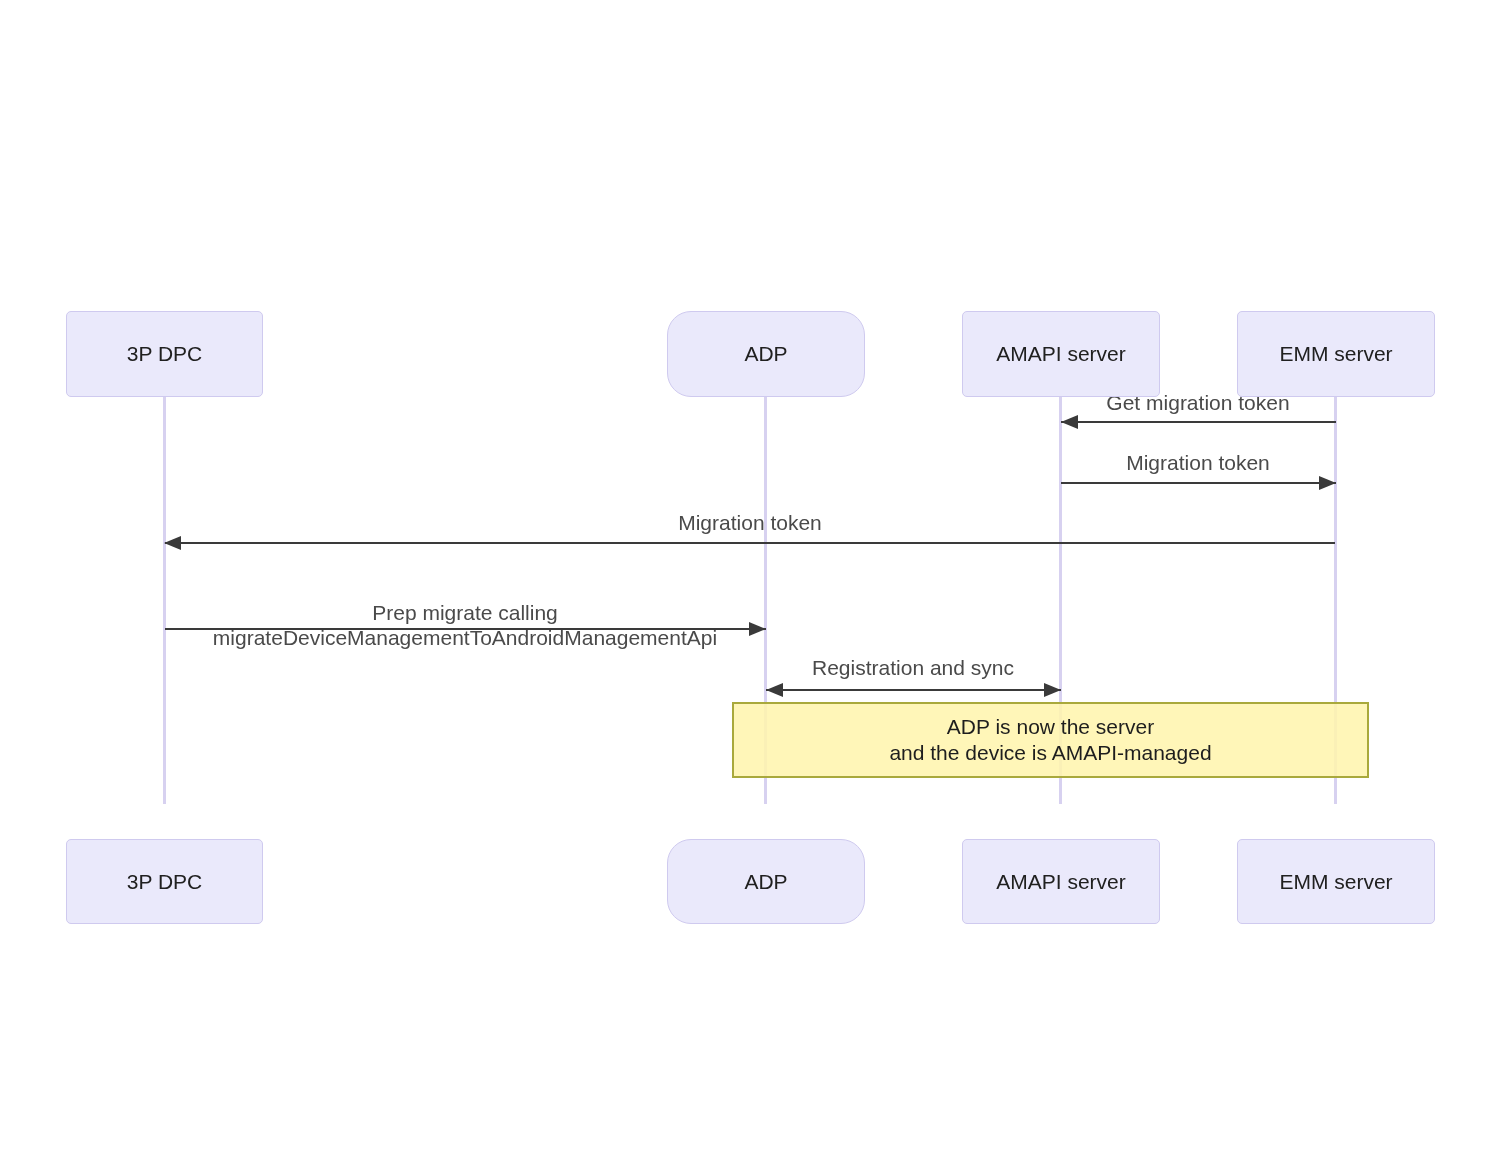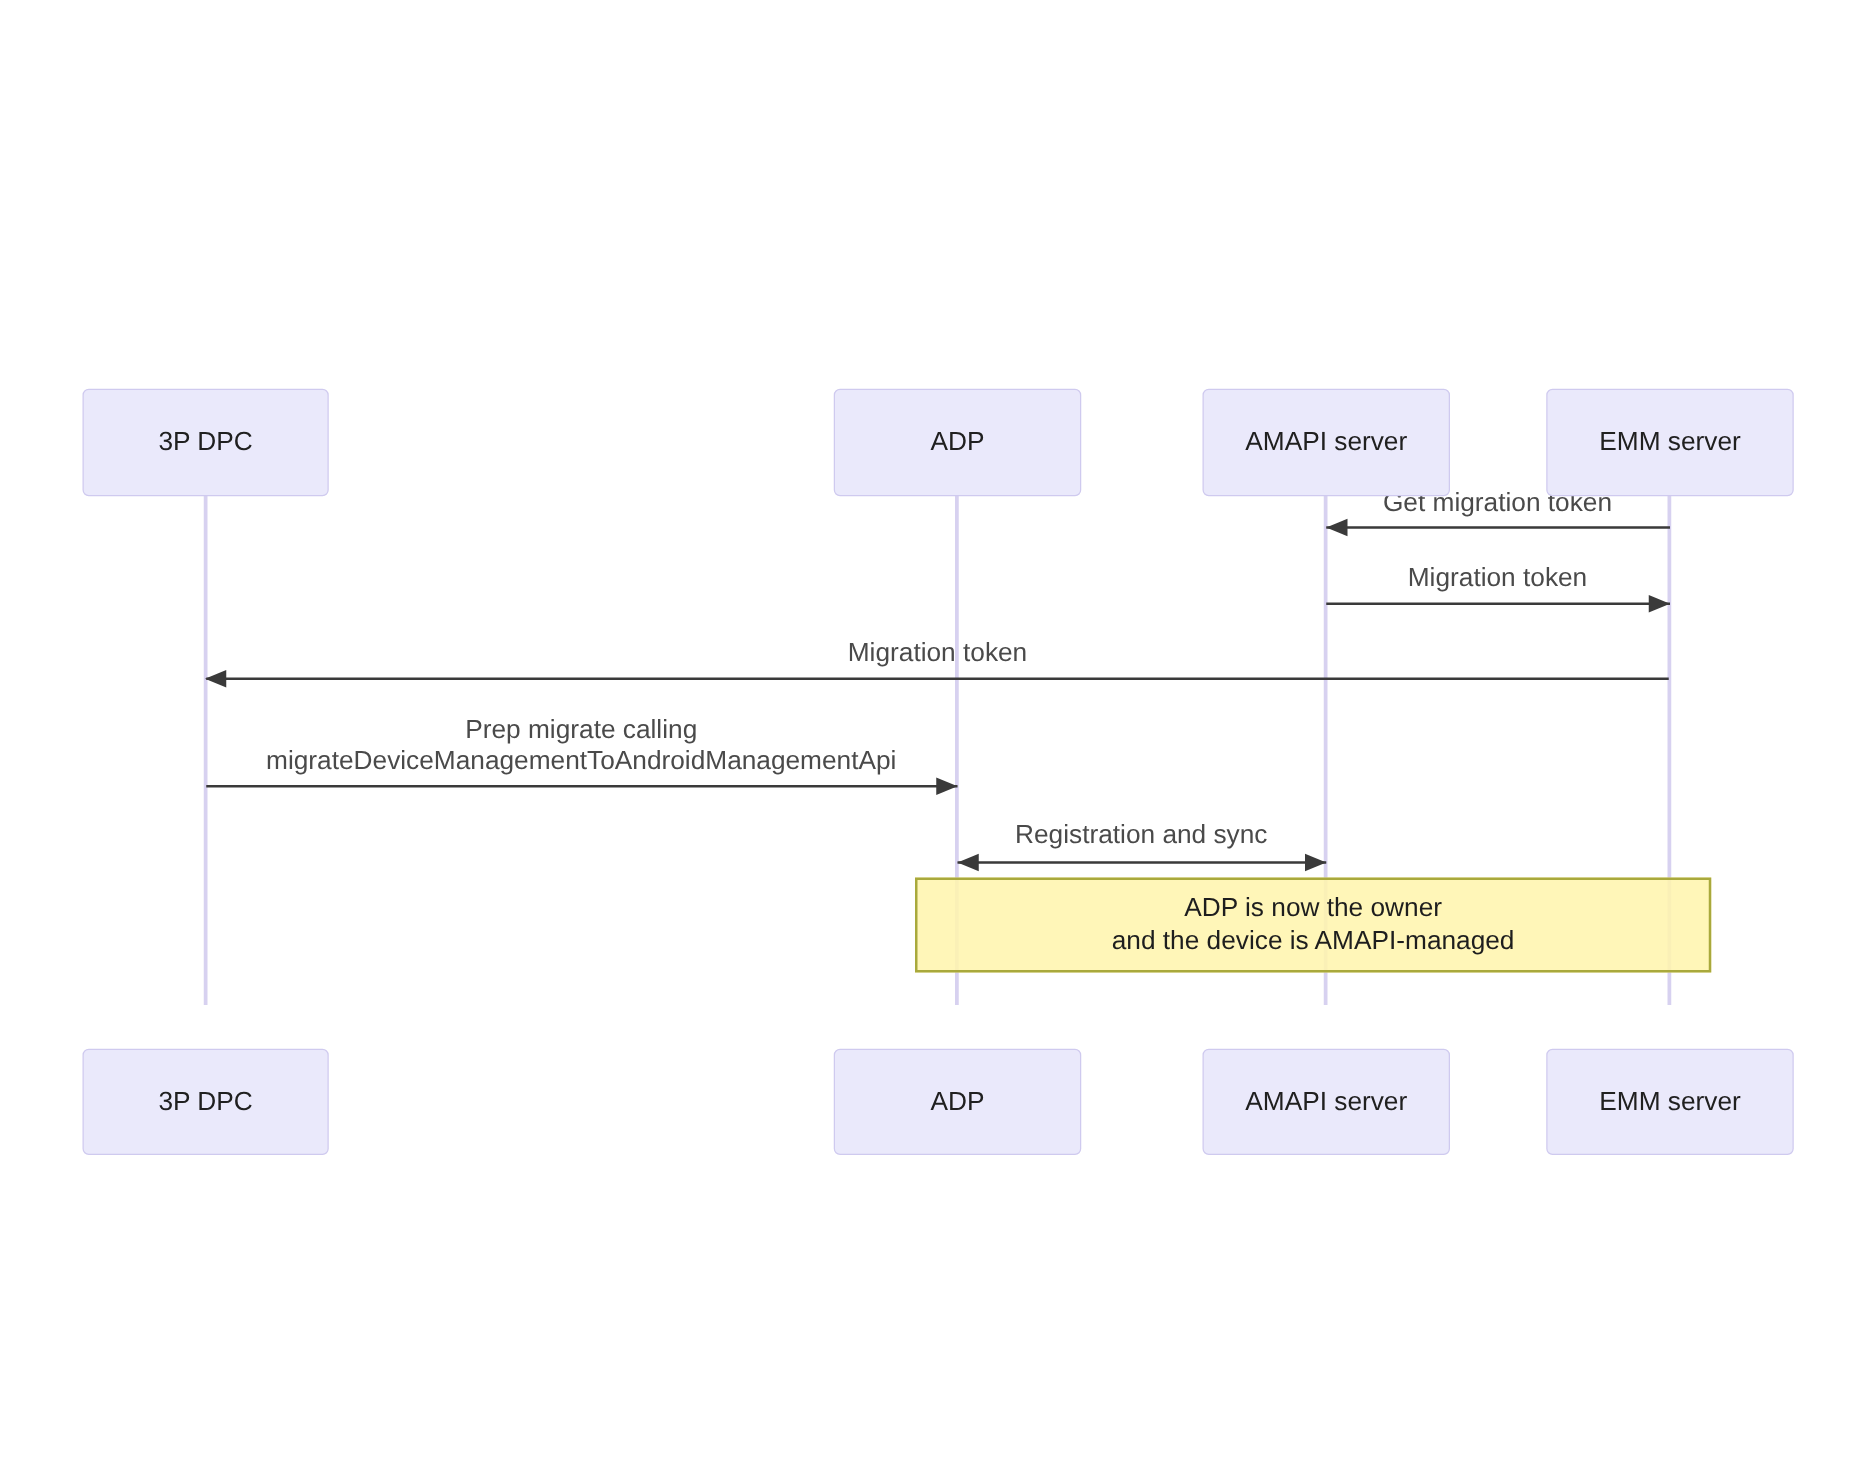--- a/index.html
+++ b/index.html
@@ -21,21 +21,21 @@
   }
   .actor{
     position:absolute;box-sizing:border-box;background:var(--actor-fill);
     border:1px solid var(--actor-border);border-radius:5px;z-index:4;
     display:flex;align-items:center;justify-content:center;
     font-size:21px;color:var(--actor-text);margin-top:35px;
   }
   .actor.top{top:276px;height:86px;}
   .actor.bottom{top:804px;height:85px;}
   .a0{left:66px;width:197px;}
-  .a1{left:667px;width:198px;}
+  .a1{left:667px;width:198px;border-radius:24px;}
   .a2{left:962px;width:198px;}
   .a3{left:1237px;width:198px;text-align:center;}
   .msg-line{position:absolute;height:2px;background:var(--arrow);z-index:3;}
   .arrow-left,.arrow-right{position:absolute;width:0;height:0;z-index:3;
     border-top:7px solid transparent;border-bottom:7px solid transparent;}
   .arrow-left{border-right:17px solid var(--arrow);}
   .arrow-right{border-left:17px solid var(--arrow);}
   .msg-label{
     position:absolute;width:600px;text-align:center;z-index:3;
     font-size:21px;line-height:26px;color:var(--message-text);white-space:nowrap;
@@ -46,37 +46,37 @@
 <body>
 
 <div class="canvas">
 
   <div class="lifeline" style="left:163px"></div>
   <div class="lifeline" style="left:764px"></div>
   <div class="lifeline" style="left:1059px"></div>
   <div class="lifeline" style="left:1334px"></div>
 
   <div class="note">
-    <span class="line">ADP is now the owner</span>
+    <span class="line">ADP is now the server</span>
     <span class="line">and the device is AMAPI-managed</span>
   </div>
 
   <div class="msg-label" style="left:898px;top:390px">Get migration token</div>
   <div class="msg-line" style="left:1061px;top:421px;width:275px"></div>
   <div class="arrow-left" style="left:1061px;top:415px"></div>
 
   <div class="msg-label" style="left:898px;top:450px">Migration token</div>
   <div class="msg-line" style="left:1061px;top:482px;width:275px"></div>
   <div class="arrow-right" style="left:1319px;top:476px"></div>
 
   <div class="msg-label" style="left:450px;top:510px">Migration token</div>
   <div class="msg-line" style="left:165px;top:542px;width:1170px"></div>
   <div class="arrow-left" style="left:164px;top:536px"></div>
 
-  <div class="msg-label" style="left:165px;top:571px">
+  <div class="msg-label" style="left:165px;top:600px">
     <span class="line">Prep migrate calling</span>
     <span class="line">migrateDeviceManagementToAndroidManagementApi</span>
   </div>
   <div class="msg-line" style="left:165px;top:628px;width:601px"></div>
   <div class="arrow-right" style="left:749px;top:622px"></div>
 
   <div class="msg-label" style="left:613px;top:655px">Registration and sync</div>
   <div class="msg-line" style="left:766px;top:689px;width:295px"></div>
   <div class="arrow-left" style="left:766px;top:683px"></div>
   <div class="arrow-right" style="left:1044px;top:683px"></div>

